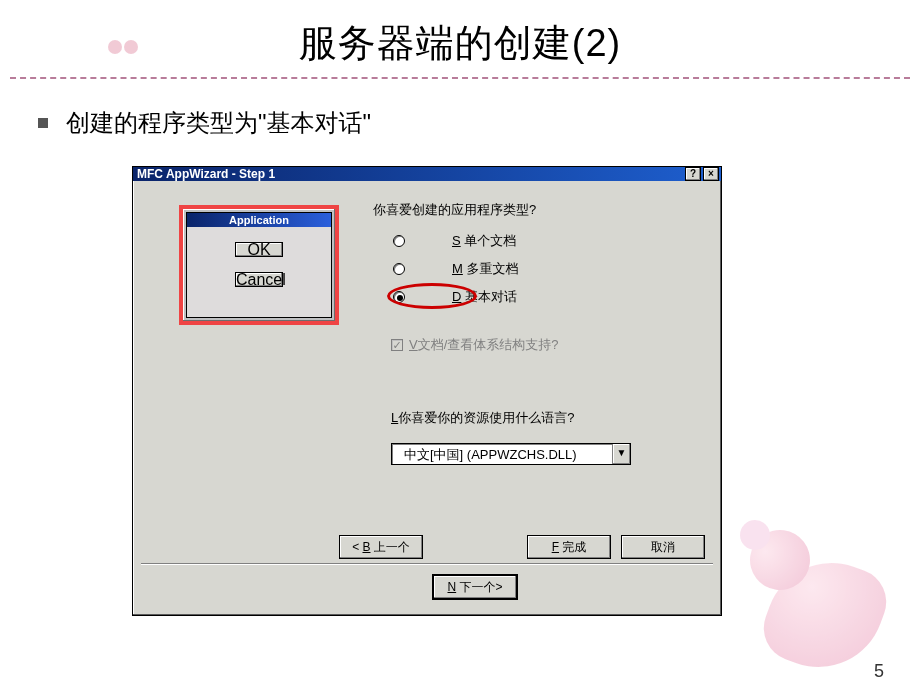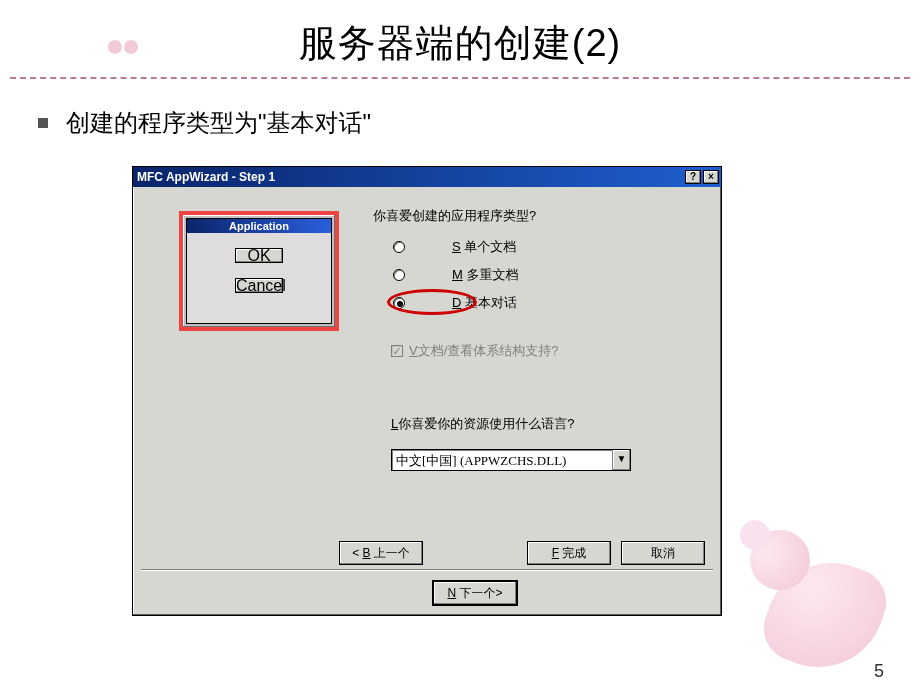--- a/index.html
+++ b/index.html
@@ -82,21 +82,21 @@
     left: 132px; top: 166px;
     width: 590px; height: 450px;
     background: #d7d7d1;
     border: 1px solid #000;
     box-shadow: inset -1px -1px 0 #5a5a5a, inset 1px 1px 0 #fff;
     font-family: "MS Sans Serif","SimSun",sans-serif;
     font-size: 13px;
     z-index: 3;
   }
   .titlebar {
-    height: 20px;
+    height: 14px;
     background: linear-gradient(to right, #0a246a, #1e5fcf);
     color: #fff;
     display: flex;
     align-items: center;
     justify-content: space-between;
     padding: 0 2px 0 4px;
     font-weight: bold;
     font-size: 12px;
   }
   .titlebar-buttons { display: flex; gap: 2px; }
@@ -226,23 +226,23 @@
     position: absolute;
     left: 258px; top: 262px;
     width: 240px; height: 22px;
     display: flex;
     border: 1px solid #000;
     box-shadow: inset 1px 1px 0 #808080, inset -1px -1px 0 #fff;
     background: #fff;
   }
   .combo-text {
     flex: 1;
-    padding: 2px 4px;
-    font-size: 13px;
-    font-family: Liberation Serif, serif;
+    padding: 2px 12px;
+    font-size: 13px;
+    font-family: Liberation Sans, sans-serif;
     border: none;
     background: transparent;
   }
   .combo-btn {
     width: 18px;
     background: #d7d7d1;
     border-left: 1px solid #808080;
     box-shadow: inset -1px -1px 0 #808080, inset 1px 1px 0 #fff;
     text-align: center;
     line-height: 18px;

